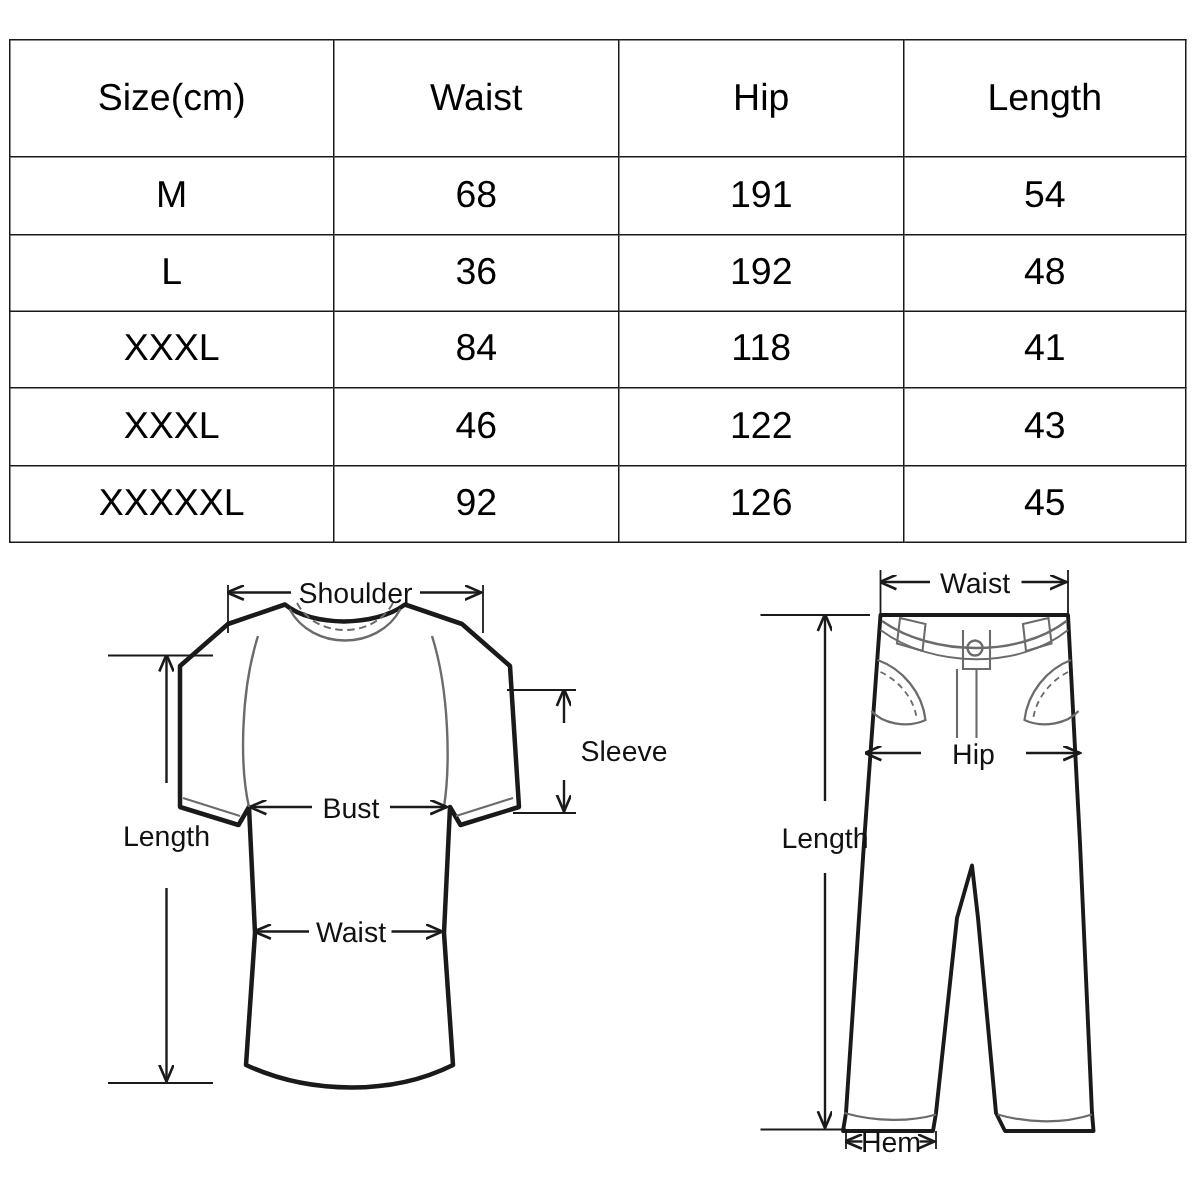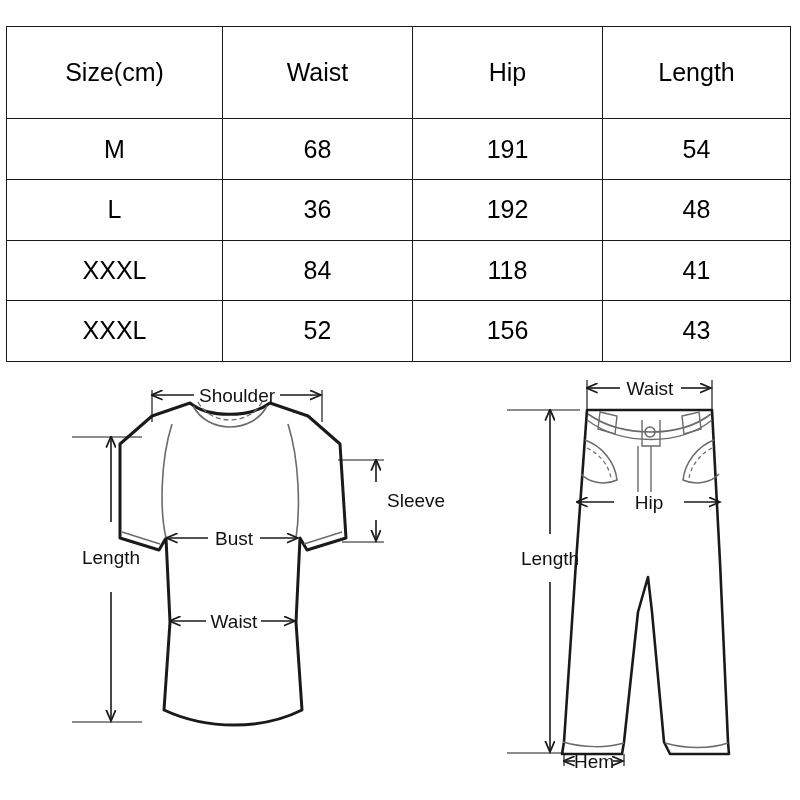--- a/index.html
+++ b/index.html
@@ -117,23 +117,29 @@
           <td>48</td>
         </tr>
         <tr class="data-row">
           <td>XXXL</td>
           <td>84</td>
           <td>118</td>
           <td>41</td>
         </tr>
         <tr class="data-row">
           <td>XXXL</td>
-          <td>52</td>
-          <td>156</td>
+          <td>46</td>
+          <td>122</td>
           <td>43</td>
+        </tr>
+        <tr class="data-row">
+          <td>XXXXXL</td>
+          <td>92</td>
+          <td>126</td>
+          <td>45</td>
         </tr>
       </tbody>
     </table>
   </div>
 
   <div id="diagrams">
 
     <div class="diagram" id="tshirt-diagram">
       <svg viewBox="0 0 440 438" xmlns="http://www.w3.org/2000/svg">
         <defs>

